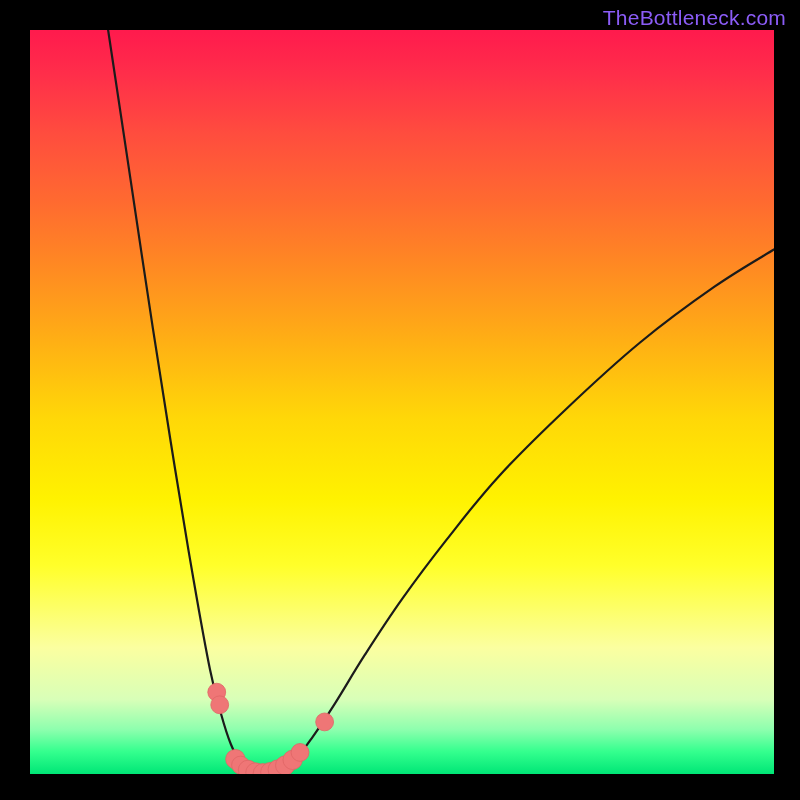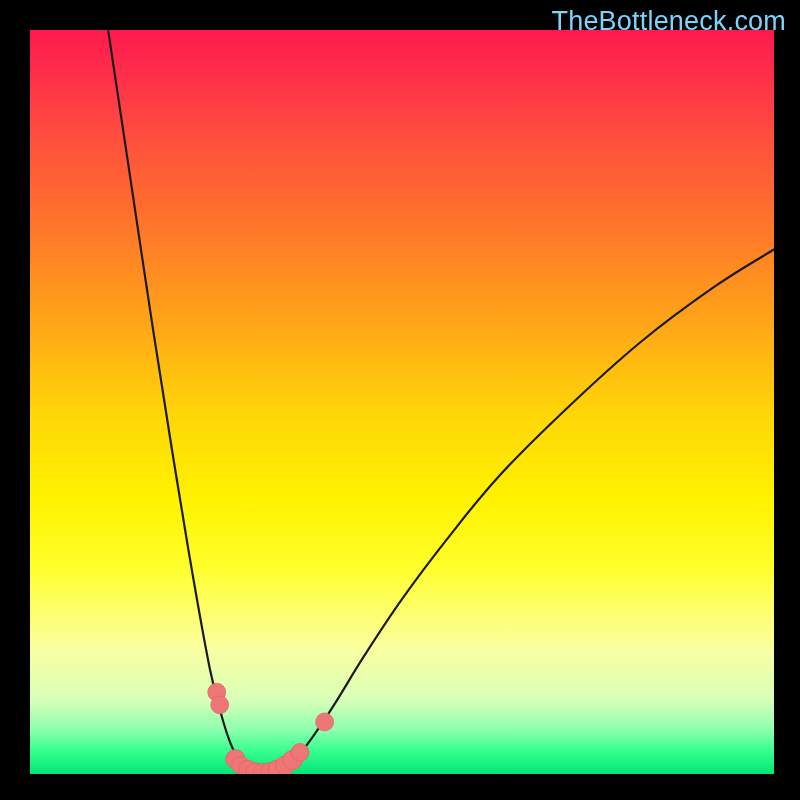--- a/index.html
+++ b/index.html
@@ -45,22 +45,22 @@
       #d8ffb8 90%,
       #8effae 94%,
       #34ff8e 97%,
       #00e676 100%
     );
   }
   .watermark {
     position: absolute;
     top: 6px;
     right: 14px;
-    color: #7dd3fc;
-    font-size: 27px;
+    color: #8b5cf6;
+    font-size: 21px;
     font-weight: 500;
     letter-spacing: 0.2px;
     user-select: none;
   }
   svg.curves {
     position: absolute;
     inset: 0;
     width: 744px;
     height: 744px;
   }

